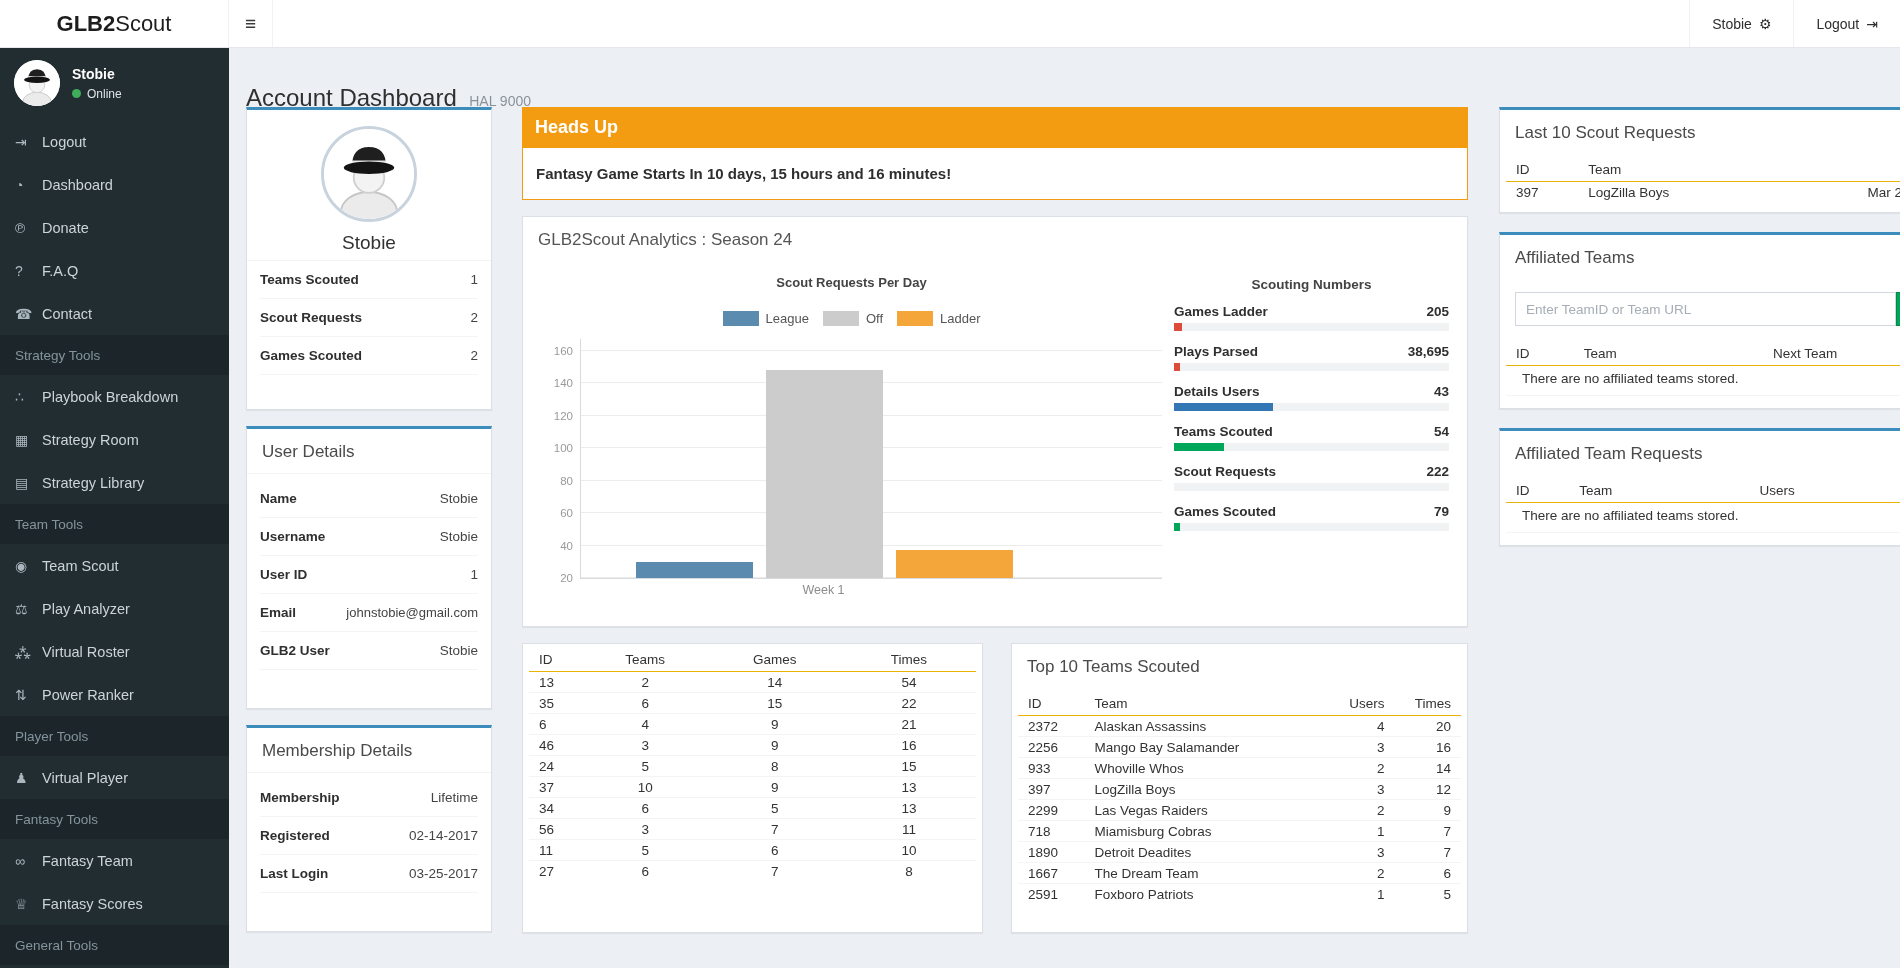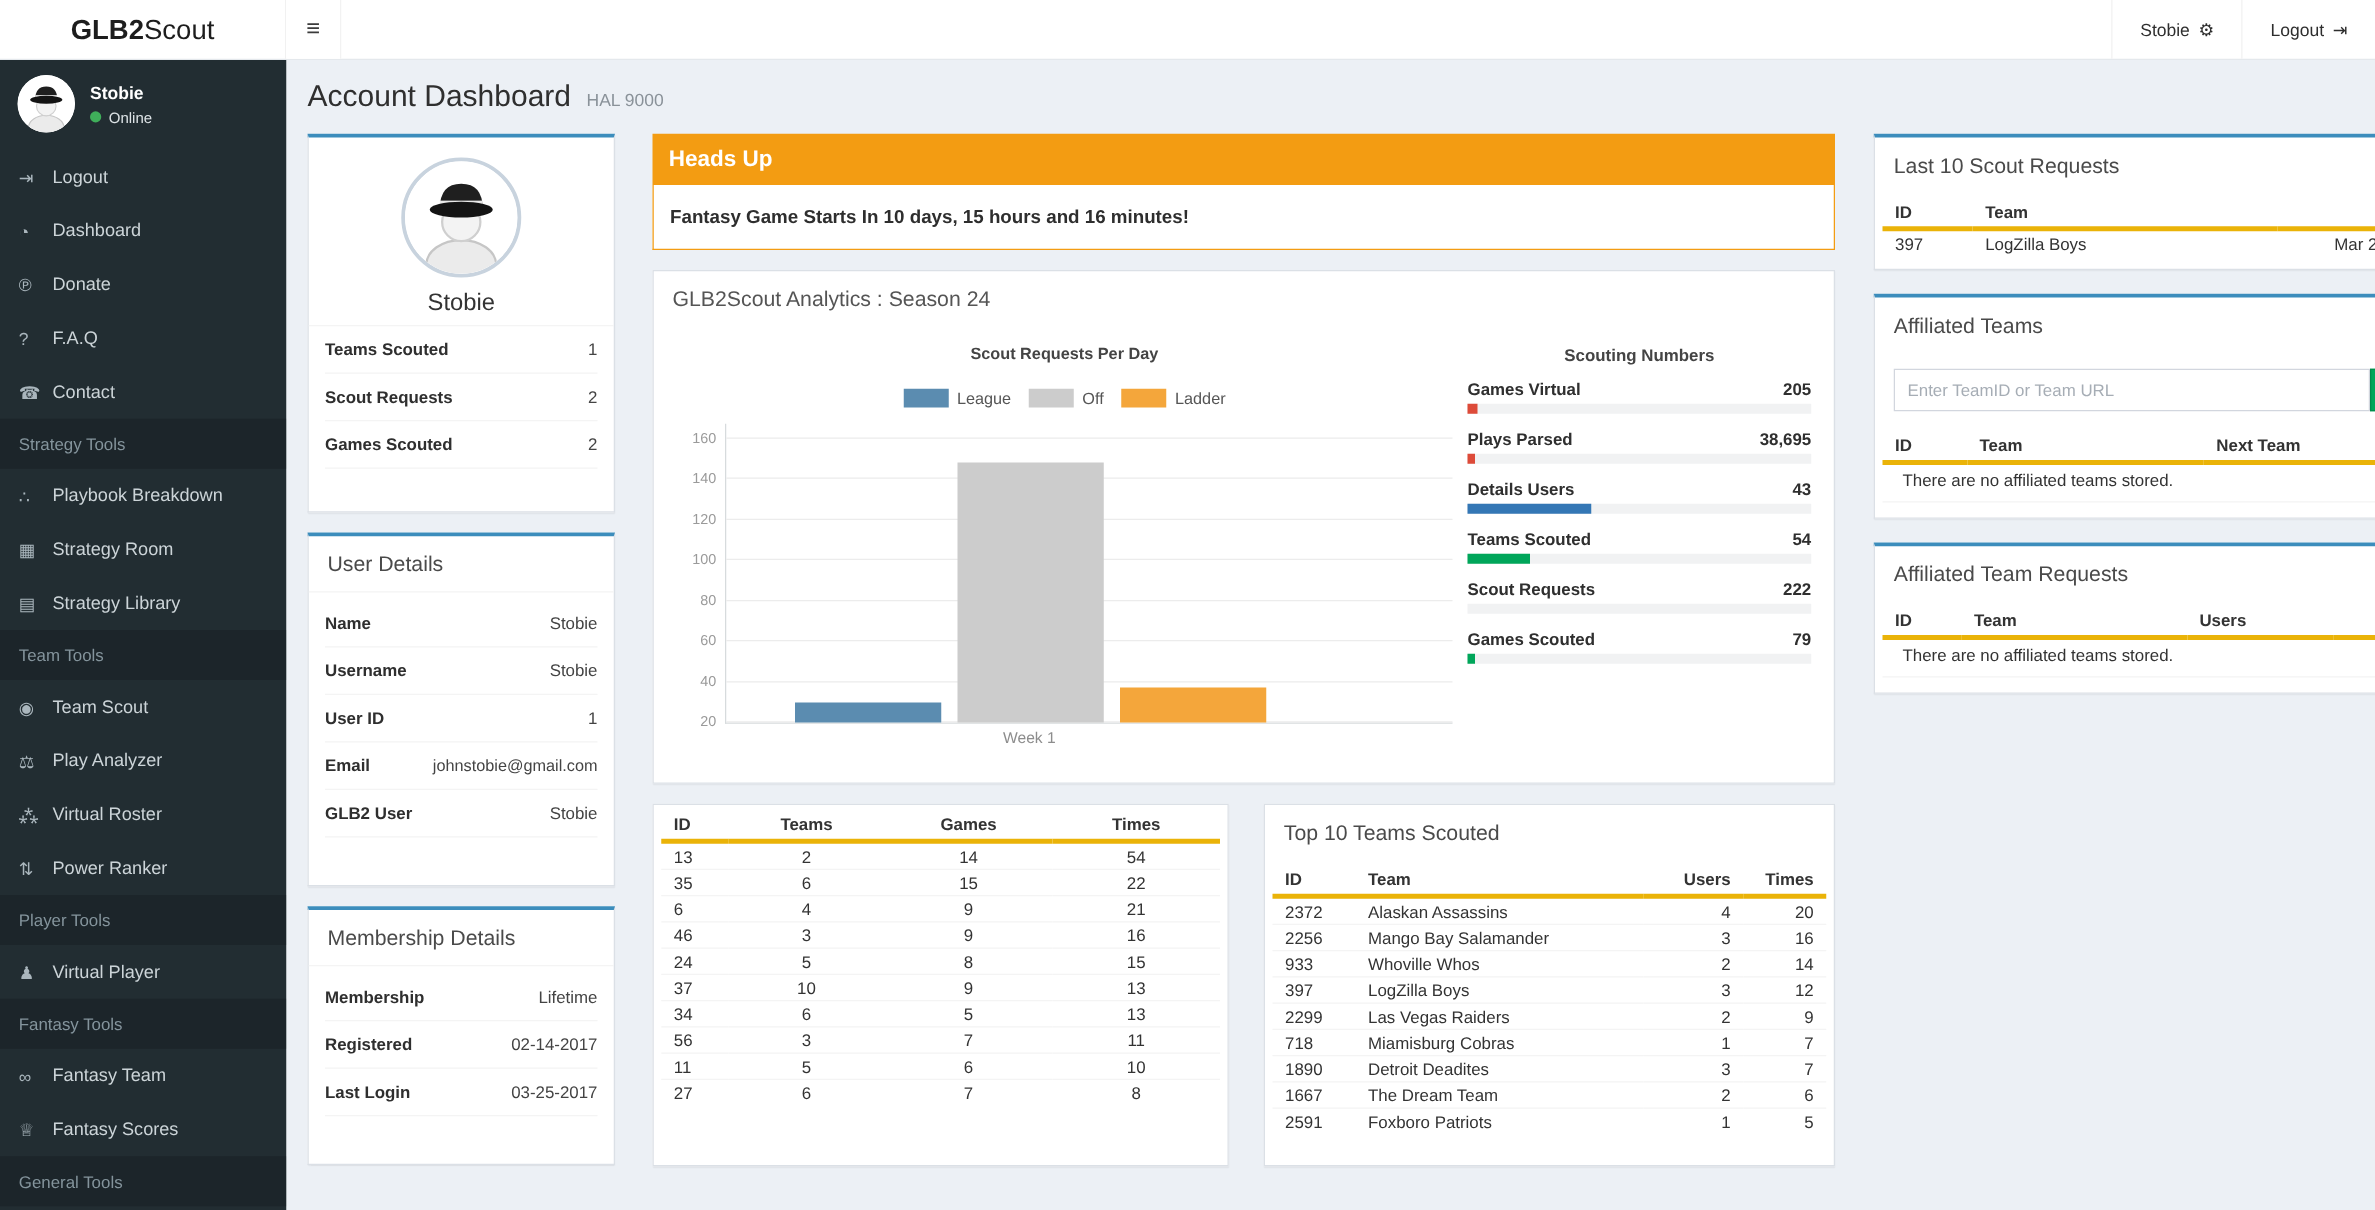--- a/index.html
+++ b/index.html
@@ -29,21 +29,21 @@
   .ustatus { margin-top:5px; font-size:12px; color:#dde3e6; display:flex; align-items:center; gap:6px; }
   .dot { width:9px; height:9px; border-radius:50%; background:#3fae5a; }
   .menu-item { display:flex; align-items:center; height:43px; padding:0 15px;
                font-size:14.5px; color:#ccd4d8; cursor:pointer; text-decoration:none; }
   .menu-item .mi-icon { width:27px; color:#aab6bd; font-size:14px; flex:none; }
   .menu-header { height:40px; display:flex; align-items:center; padding:0 15px;
                  background:#1c252a; color:#84949c; font-size:13.5px; }
 
   
   .main { position:absolute; left:229px; top:48px; right:0; bottom:0; }
-  .page-header { height:59px; padding:16px 0 0 17px; }
+  .page-header { height:59px; padding:16px 0 0 17px;margin-top:20px; }
   .page-header h1 { display:inline; font-size:24px; font-weight:normal; color:#2f2f2f; }
   .page-header small { font-size:14px; color:#8a9299; margin-left:8px; }
   .content { position:absolute; top:59px; left:0; right:0; bottom:0; }
   .col-left  { position:absolute; left:17px;  top:0; width:246px; }
   .col-mid   { position:absolute; left:293px; top:0; width:946px; }
   .col-right { position:absolute; left:1270px; top:0; width:465px; }
 
   .card { background:#fff; border:1px solid #dbe0e6; border-top:3px solid #3c8dbc;
           box-shadow:0 1px 1px rgba(0,0,0,.06); margin-bottom:16px; }
   .card.plain { border-top:1px solid #dbe0e6; }
@@ -94,21 +94,21 @@
              color:#2f2f2f; margin-bottom:4px; }
   .num-track { height:8px; background:#f1f2f3; }
   .num-fill { height:8px; }
 
   
   .tables-row { display:flex; gap:28px; position:relative; }
   .table-card-1 { width:461px; height:290px; }
   .table-card-2 { width:457px; height:290px; }
   .tbl-wrap { padding:4px 6px 0; }
   table.tbl { width:100%; border-collapse:collapse; font-size:13.5px; color:#333; }
-  table.tbl th { font-weight:bold; padding:4px 10px; border-bottom:4px solid #eab308; }
+  table.tbl th { font-weight:normal; padding:4px 10px; border-bottom:1px solid #eab308; }
   table.tbl td { padding:2.5px 10px; border-top:1px solid #f4f4f4; }
   .empty-msg { font-size:13.5px; color:#333; padding:5px 16px 9px; border-bottom:1px solid #f4f4f4;
                margin:0 6px; }
 
   
   .input-group { display:flex; margin:13px 15px 12px; }
   .input-group input { flex:1; height:34px; border:1px solid #d2d6de; padding:0 10px;
                        font-size:13.5px; color:#555; font-family:"Liberation Sans", sans-serif; }
   .input-group input::placeholder { color:#a6adb5; }
   .load-btn { width:52px; height:34px; background:#00a65a; color:#fff; border:1px solid #008d4c;
@@ -362,21 +362,21 @@
                 </div>
               <div class="xlabel">
                   <span>Week 1</span>
                 </div>
             </div>
             <div class="numbers">
               <div class="num-title">Scouting Numbers</div>
               <div id="numbers-list">
                   <div class="num-item">
                     <div class="num-row">
-                      <span>Games Virtual</span>
+                      <span>Games Ladder</span>
                       <span>205</span>
                     </div>
                     <div class="num-track">
                       <div class="num-fill" style="width: 3%; background: rgb(221, 75, 57);"></div>
                     </div>
                   </div>
                   <div class="num-item">
                     <div class="num-row">
                       <span>Plays Parsed</span>
                       <span>38,695</span>

